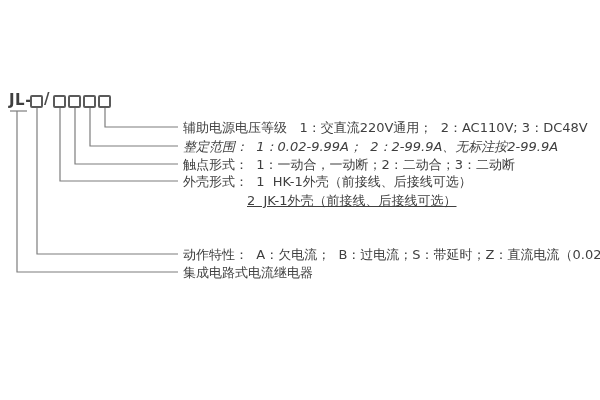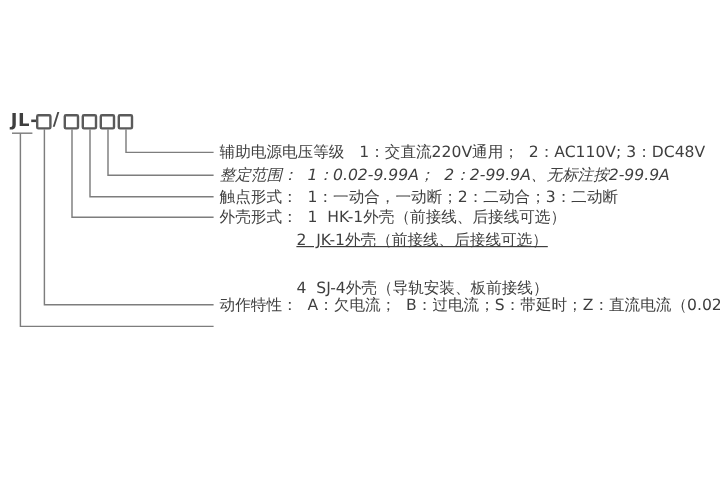--- a/index.html
+++ b/index.html
@@ -97,16 +97,16 @@
   <span class="digit-box box2"></span>
   <span class="digit-box box3"></span>
   <span class="digit-box box4"></span>
   <span class="digit-box box5"></span>
 
   <div class="lbl row1">辅助电源电压等级   1：交直流220V通用；  2：AC110V; 3：DC48V</div>
   <div class="lbl row2">整定范围：  1：0.02-9.99A；  2：2-99.9A、无标注按2-99.9A</div>
   <div class="lbl row3">触点形式：  1：一动合，一动断；2：二动合；3：二动断</div>
   <div class="lbl row4">外壳形式：  1  HK-1外壳（前接线、后接线可选）</div>
   <div class="lbl row5">2  JK-1外壳（前接线、后接线可选）</div>
-  <div class="lbl row7">4  SJ-4外壳（导轨安装、板前接线）</div>
   <div class="lbl row8">动作特性：  A：欠电流；  B：过电流；S：带延时；Z：直流电流（0.02-5A）</div>
+  <div class="lbl row9">集成电路式电流继电器</div>
 
 </div>
 
 </body></html>

